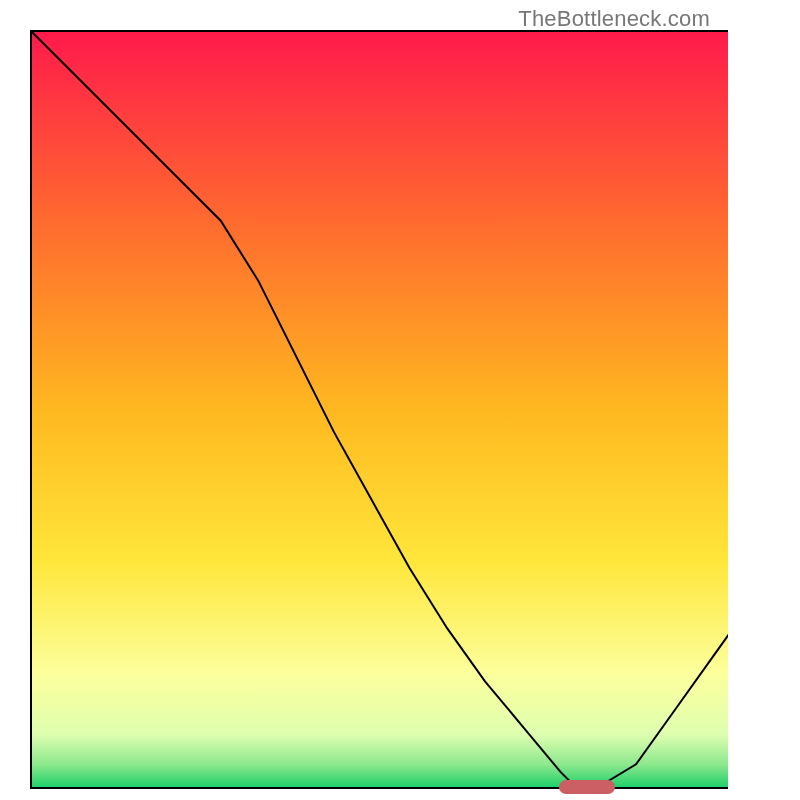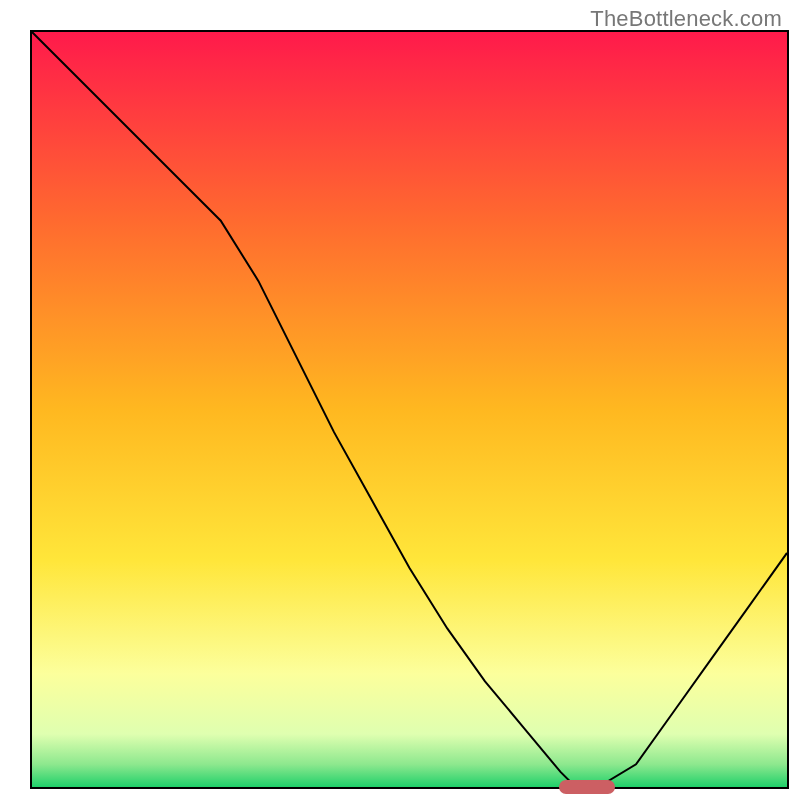--- a/index.html
+++ b/index.html
@@ -5,21 +5,21 @@
   html, body {
     margin: 0;
     padding: 0;
     width: 800px;
     height: 800px;
     background: #ffffff;
     font-family: Arial, Helvetica, sans-serif;
   }
   .chart-container {
     position: relative;
-    width: 800px;
+    width: 728px;
     height: 800px;
     overflow: hidden;
   }
   .watermark {
     position: absolute;
     top: 6px;
     right: 18px;
     color: #777;
     font-size: 22px;
     font-weight: 500;

